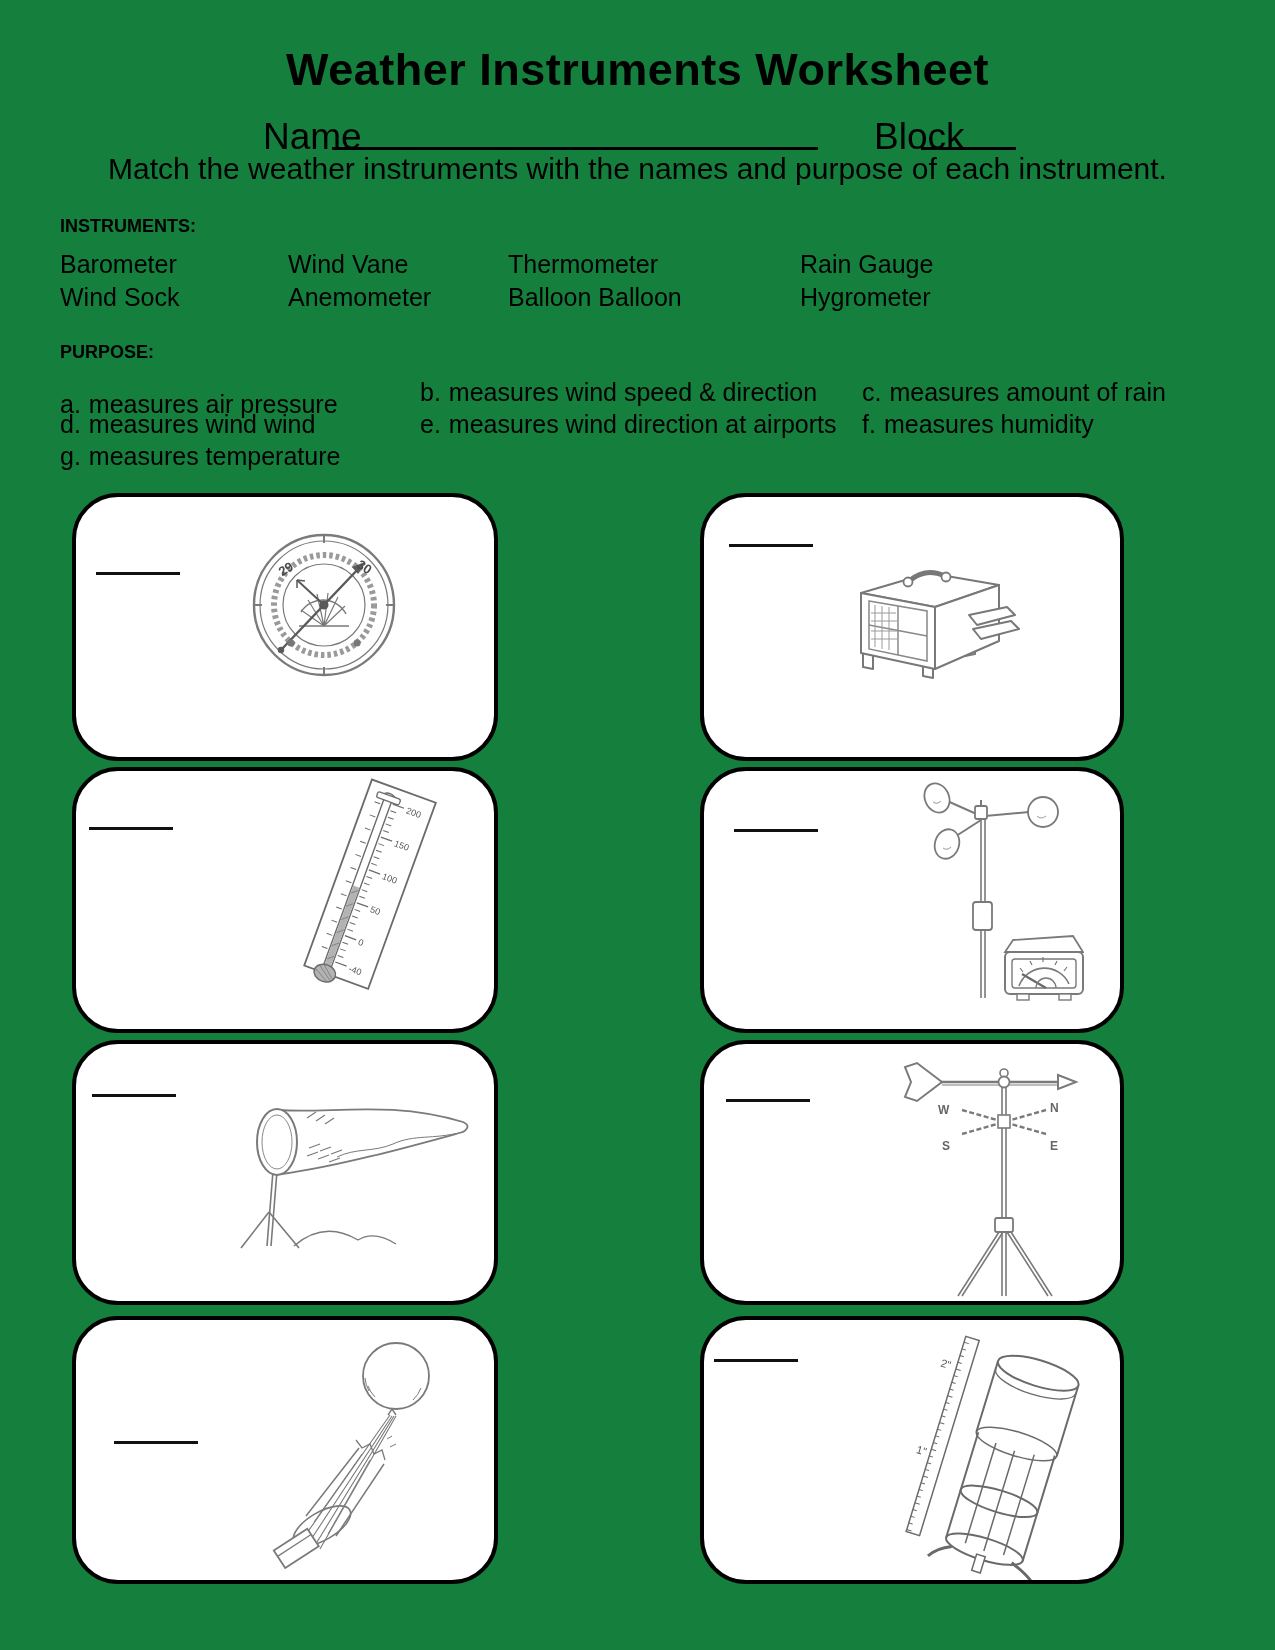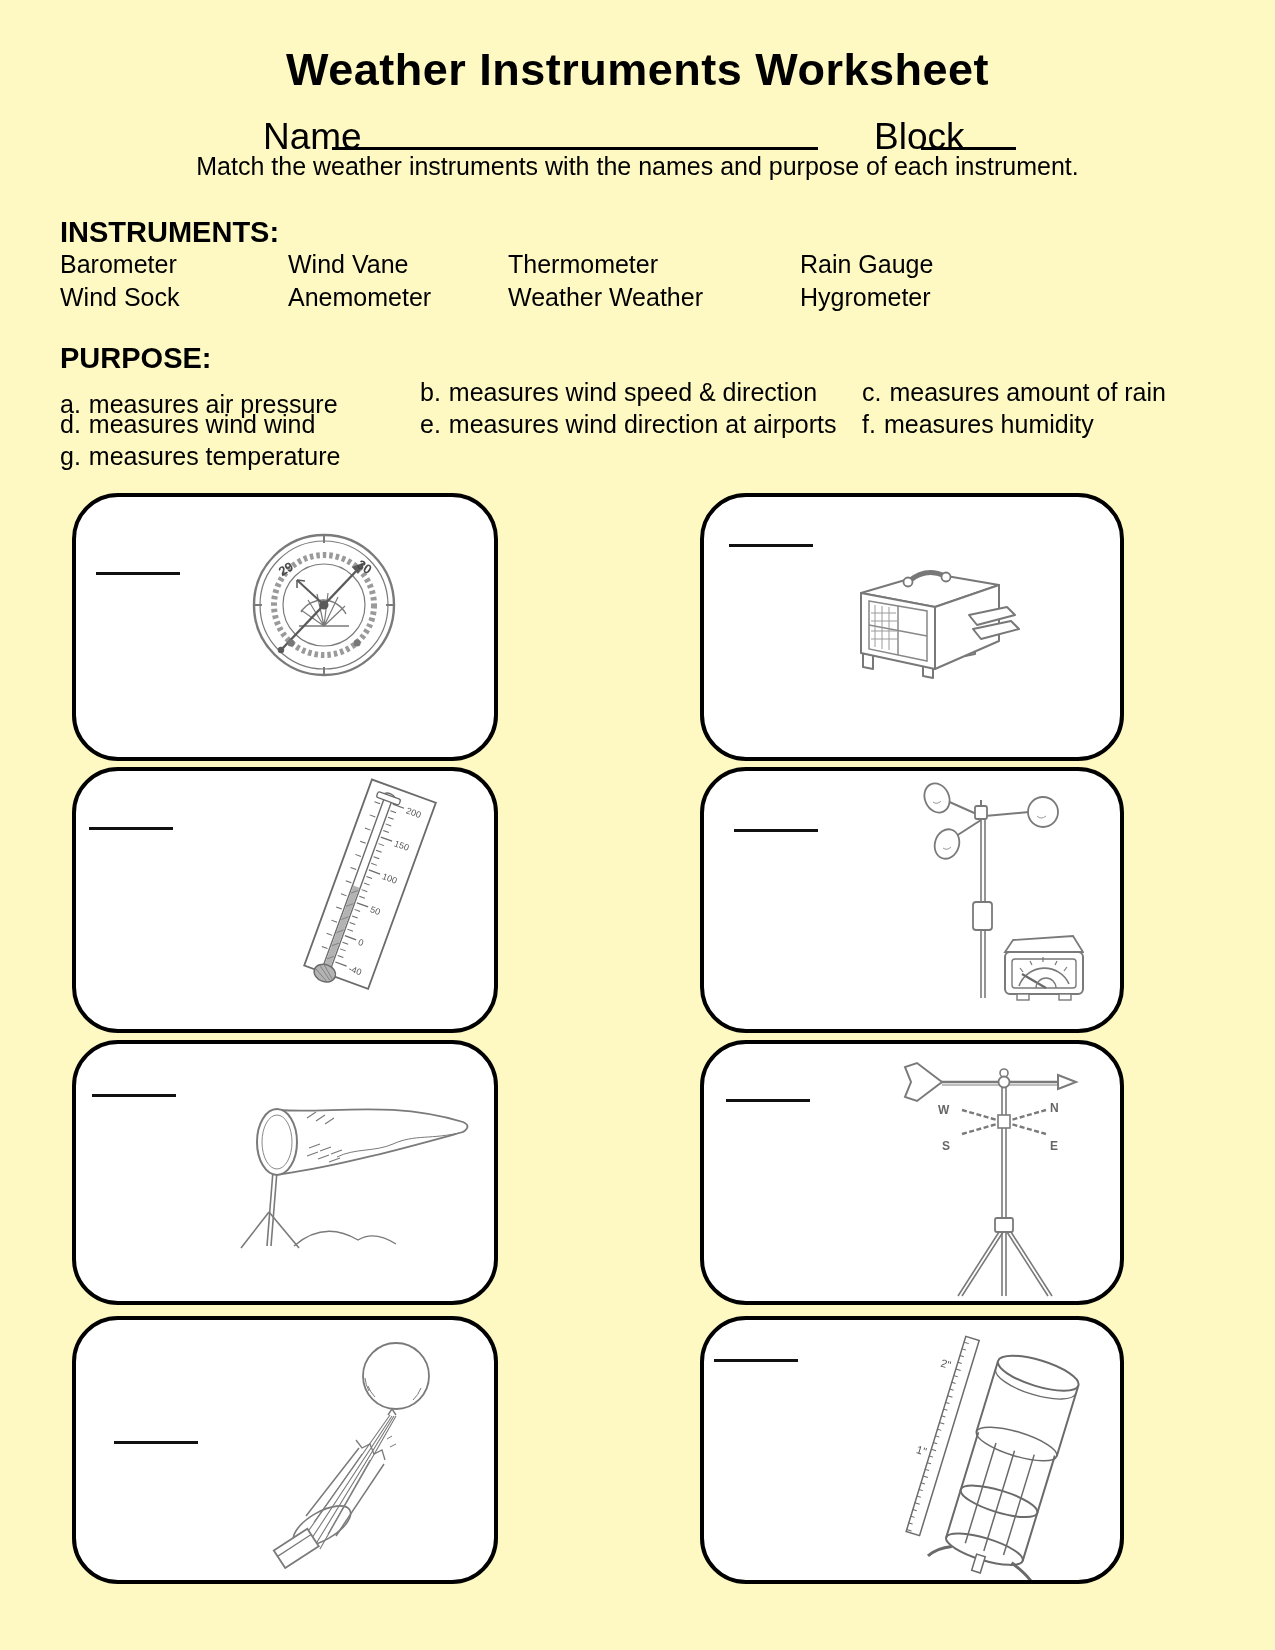--- a/index.html
+++ b/index.html
@@ -1,26 +1,26 @@
 <!DOCTYPE html>
 <html><head>
 <meta charset="utf-8">
 <style>
   html,body{margin:0;padding:0;background:#fff;}
-  .page{position:relative;width:1275px;height:1650px;background:#fef9c3;
+  .page{position:relative;width:1275px;height:1650px;background:#15803d;
         font-family:"Liberation Sans", sans-serif;color:#000;overflow:hidden;}
 
   .title{position:absolute;top:44px;left:0;width:100%;text-align:center;
          font-size:45px;font-weight:bold;letter-spacing:.5px;}
 
   .hdr-text{position:absolute;font-size:37px;}
   .uline{position:absolute;height:0;border-bottom:3px solid #000;}
-  .instruction{position:absolute;top:152px;left:0;width:100%;text-align:center;font-size:25px;}
-
-  .sec-head{position:absolute;font-size:29px;font-weight:bold;}
+  .instruction{position:absolute;top:152px;left:0;width:100%;text-align:center;font-size:30px;}
+
+  .sec-head{position:absolute;font-size:18px;font-weight:bold;}
   .itm{position:absolute;font-size:25px;white-space:nowrap;}
   .pp{position:absolute;font-size:25px;white-space:nowrap;}
   .pp .lt{margin-right:8px;}
 
   .card{position:absolute;border:4px solid #000;border-radius:46px;background:#fff;}
   .answer-line{position:absolute;width:84px;height:0;border-bottom:3px solid #111;}
 
   .drawing{position:absolute;}
   .thermo{transform:rotate(20deg);}
   .page svg text{font-family:"Liberation Sans", sans-serif;}
@@ -39,21 +39,21 @@
 
   <div class="instruction">Match the weather instruments with the names and purpose of each instrument.</div>
 
   <div class="sec-head" style="left:60px;top:216px;">INSTRUMENTS:</div>
   <span class="itm" style="left:60px;top:250px;">Barometer</span>
   <span class="itm" style="left:288px;top:250px;">Wind Vane</span>
   <span class="itm" style="left:508px;top:250px;">Thermometer</span>
   <span class="itm" style="left:800px;top:250px;">Rain Gauge</span>
   <span class="itm" style="left:60px;top:283px;">Wind Sock</span>
   <span class="itm" style="left:288px;top:283px;">Anemometer</span>
-  <span class="itm" style="left:508px;top:283px;">Weather Weather</span>
+  <span class="itm" style="left:508px;top:283px;">Balloon Balloon</span>
   <span class="itm" style="left:800px;top:283px;">Hygrometer</span>
 
   <div class="sec-head" style="left:60px;top:342px;">PURPOSE:</div>
   <span class="pp" style="left:60px;top:390px;"><span class="lt">a.</span><span>measures air pressure</span></span>
   <span class="pp" style="left:862px;top:378px;"><span class="lt">c.</span><span>measures amount of rain</span></span>
   <span class="pp" style="left:420px;top:378px;"><span class="lt">b.</span><span>measures wind speed &amp; direction</span></span>
   <span class="pp" style="left:60px;top:410px;"><span class="lt">d.</span><span>measures wind wind</span></span>
   <span class="pp" style="left:420px;top:410px;"><span class="lt">e.</span><span>measures wind direction at airports</span></span>
   <span class="pp" style="left:862px;top:410px;"><span class="lt">f.</span><span>measures humidity</span></span>
   <span class="pp" style="left:60px;top:442px;"><span class="lt">g.</span><span>measures temperature</span></span>

